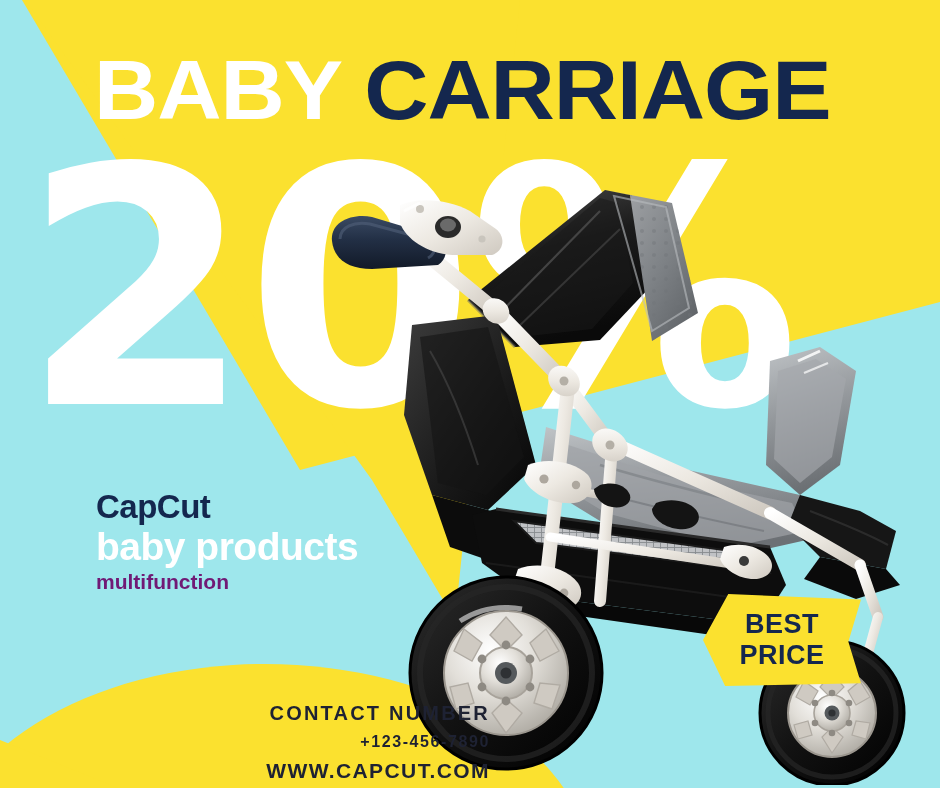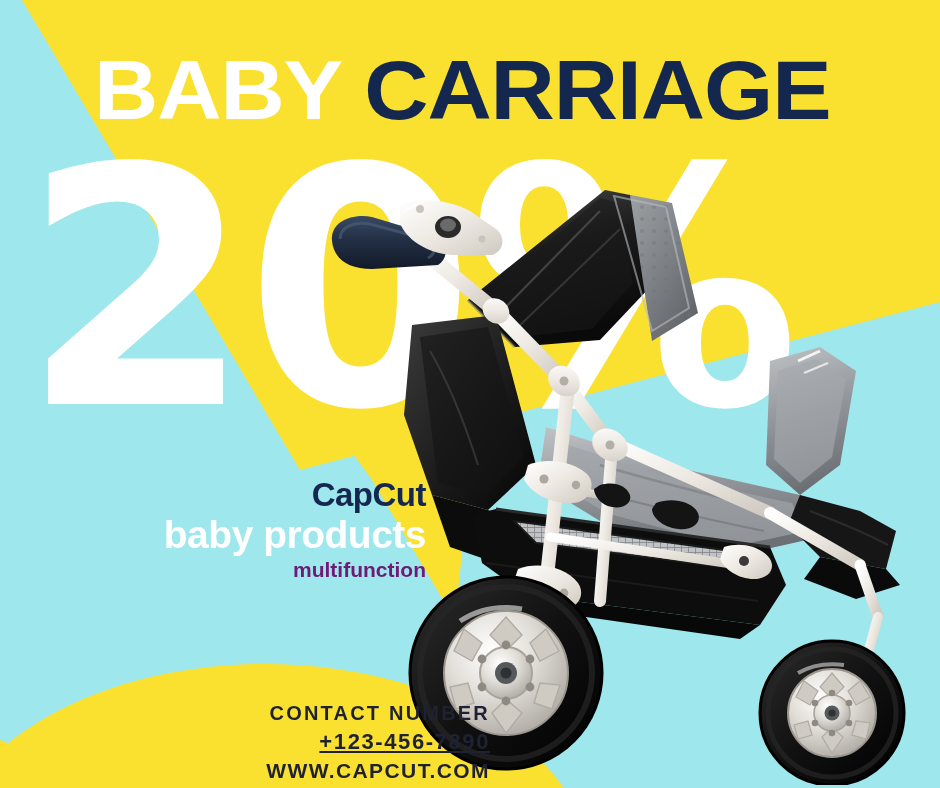--- a/index.html
+++ b/index.html
@@ -55,21 +55,21 @@
   }
   .percent{
     font-size:330px;line-height:300px;
     font-weight:bold;
     color:#FFFFFF;
     letter-spacing:-6px;
     white-space:nowrap;
     font-family:"DejaVu Sans", sans-serif;
   }
   
-  .brand{position:absolute;left:96px;top:476px;width:330px;text-align:right;}
+  .brand{position:absolute;left:96px;top:488px;width:330px;text-align:left;}
   .brand .b1{
     display:block;color:#14274E;font-weight:bold;
     font-size:33px;line-height:38px;letter-spacing:-0.5px;
   }
   .brand .b2{
     display:block;color:#FFFFFF;font-weight:bold;
     font-size:39px;line-height:42px;letter-spacing:-0.5px;
   }
   .brand .b3{
     display:block;color:#701a75;font-weight:bold;
@@ -92,21 +92,21 @@
   
   .contact{
     position:absolute;left:60px;top:700px;width:430px;
     text-align:right;color:#1E2233;
     z-index:8;
   }
   .contact div{
     font-weight:bold;letter-spacing:2.2px;
   }
   .contact .c1{font-size:20px;line-height:27px;}
-  .contact .c2{font-size:22px;line-height:29px;letter-spacing:1.6px;text-decoration:underline;}
+  .contact .c2{font-size:16px;line-height:29px;letter-spacing:1.6px;}
   .contact .c3{font-size:21px;line-height:29px;letter-spacing:1.4px;}
   
   .stroller{position:absolute;left:300px;top:165px;width:620px;height:620px;z-index:5;}
   .stroller svg{display:block;}
 </style>
 </head>
 <body>
 
 <div id="poster">
 
@@ -339,20 +339,24 @@
       </g>
     </svg>
   </div>
 
   <div class="brand">
     <span class="b1">CapCut</span>
     <span class="b2">baby products</span>
     <span class="b3">multifunction</span>
   </div>
 
+  <div class="badge">
+    <span>BEST</span>
+    <span>PRICE</span>
+  </div>
 
   <div class="contact">
     <div class="c1">CONTACT NUMBER</div>
     <div class="c2">+123-456-7890</div>
     <div class="c3">WWW.CAPCUT.COM</div>
   </div>
 
 </div>
 
 </body></html>

